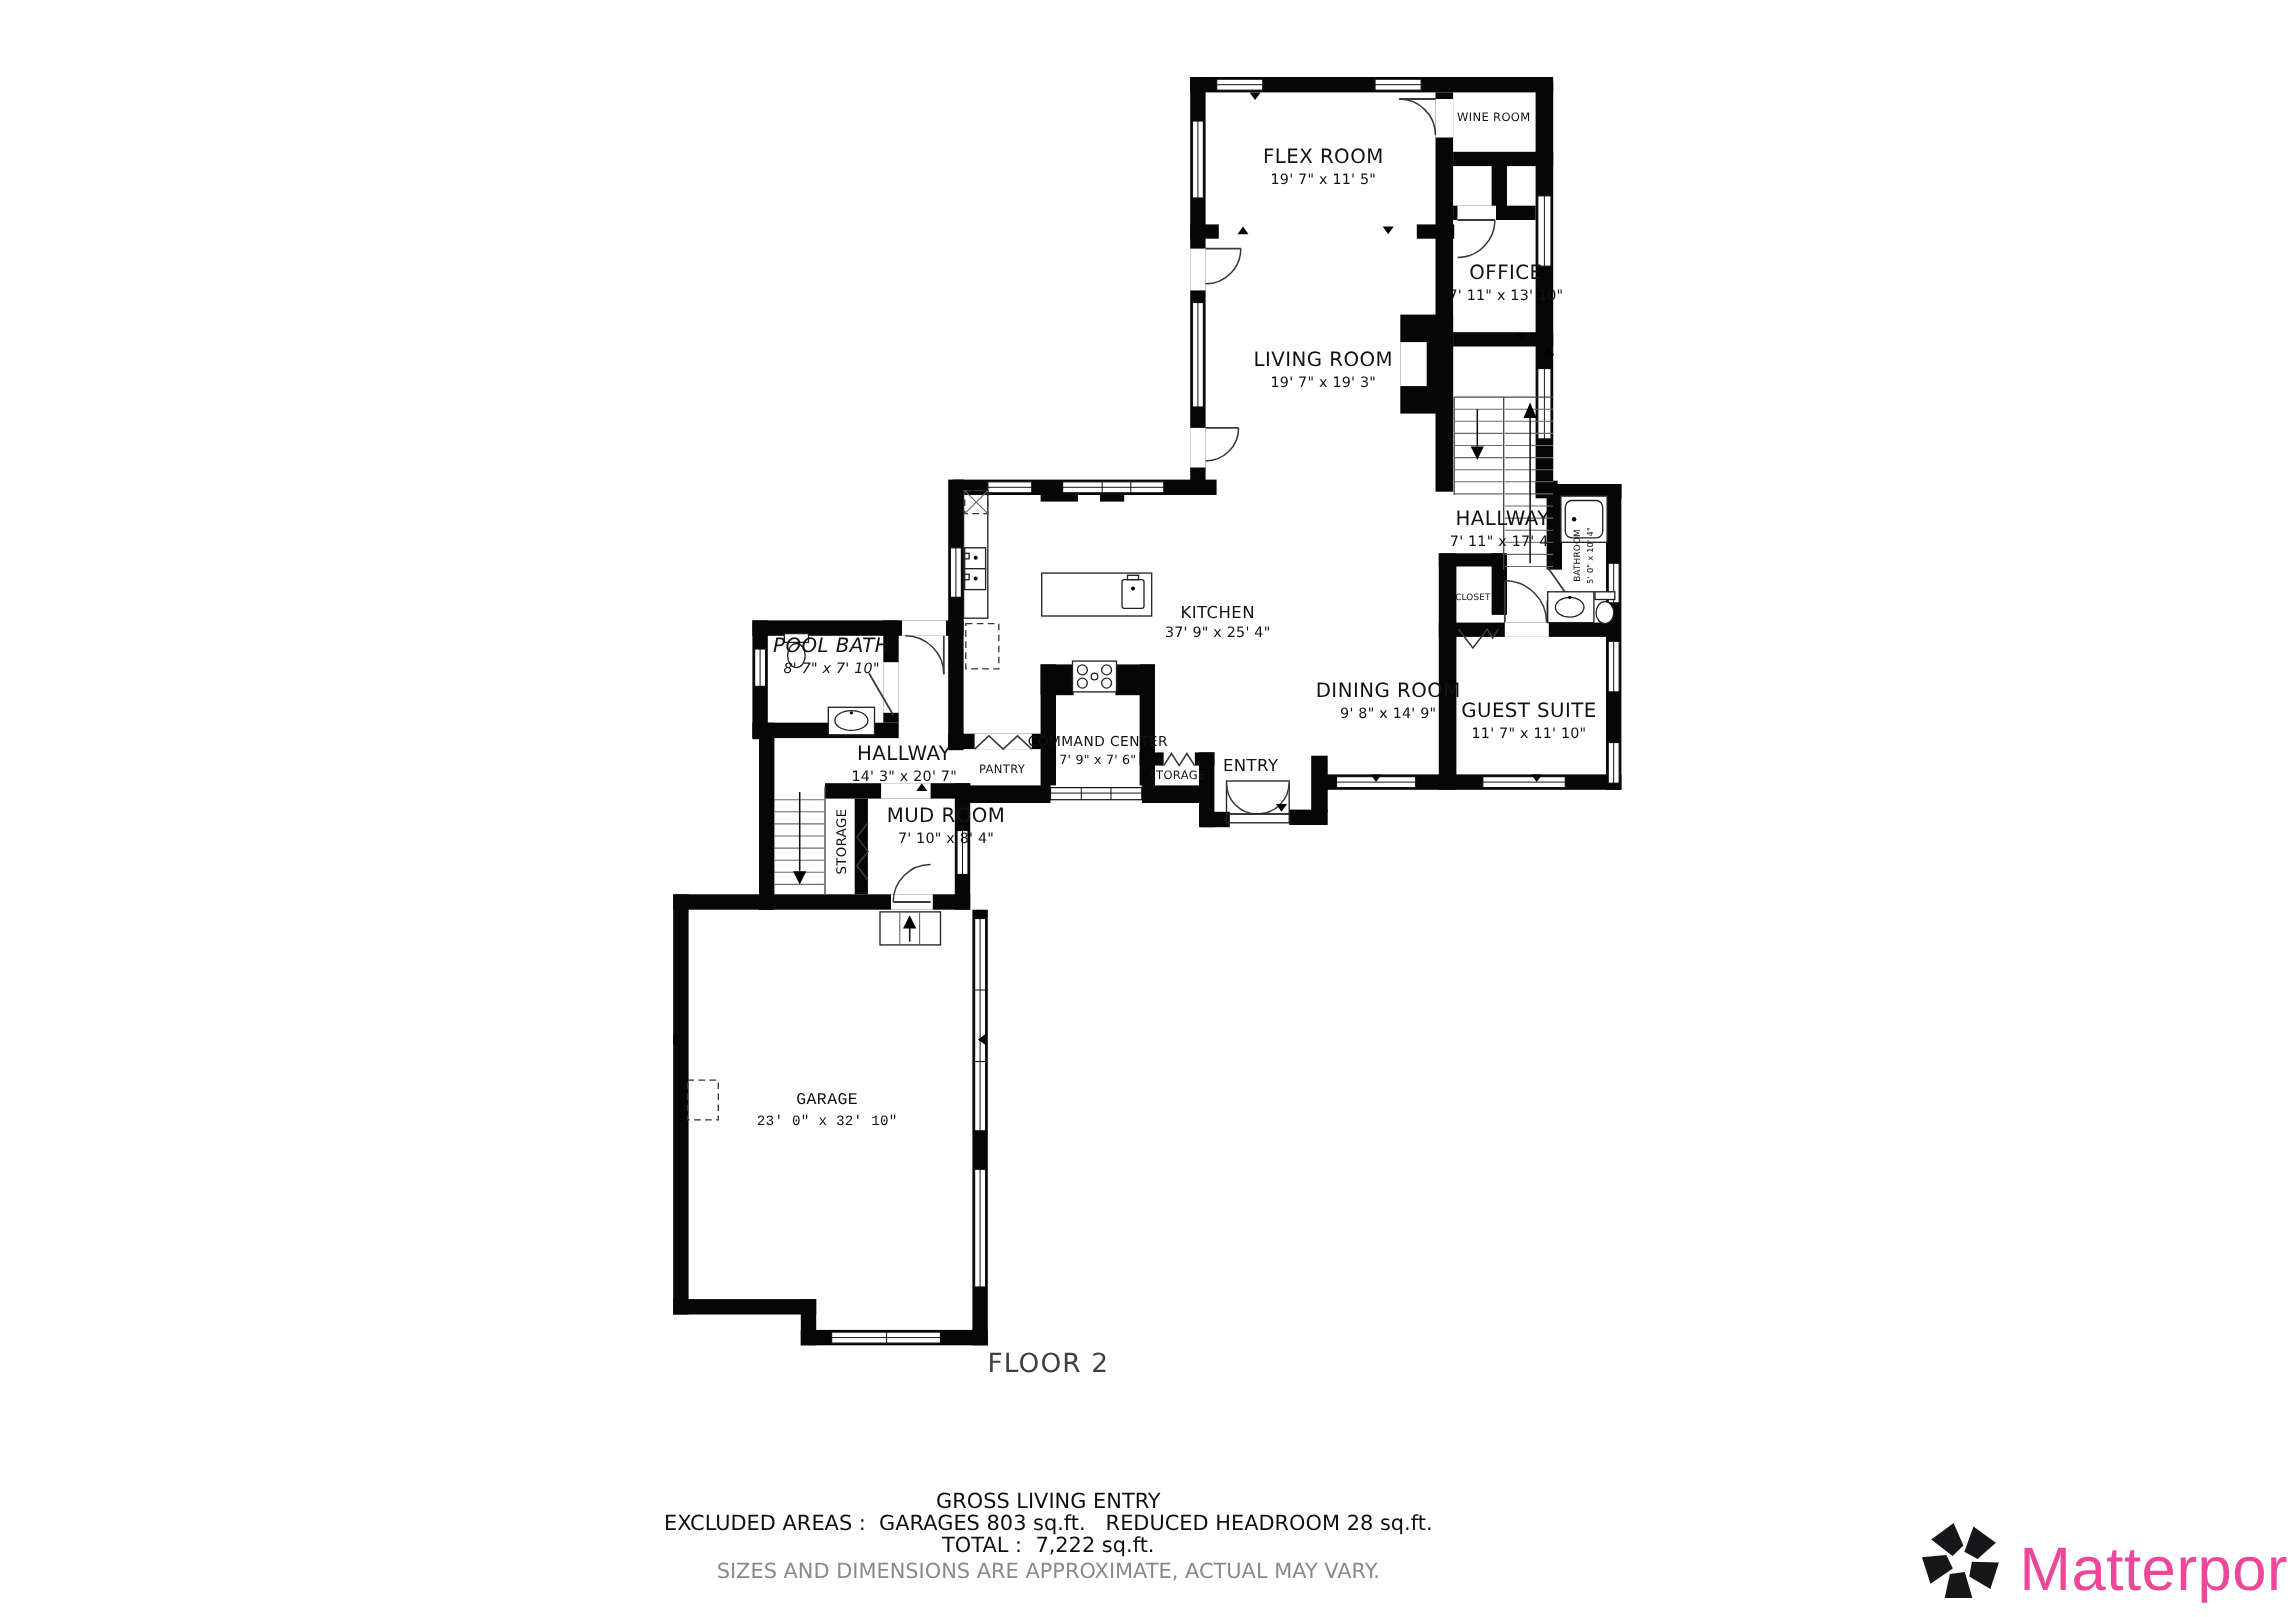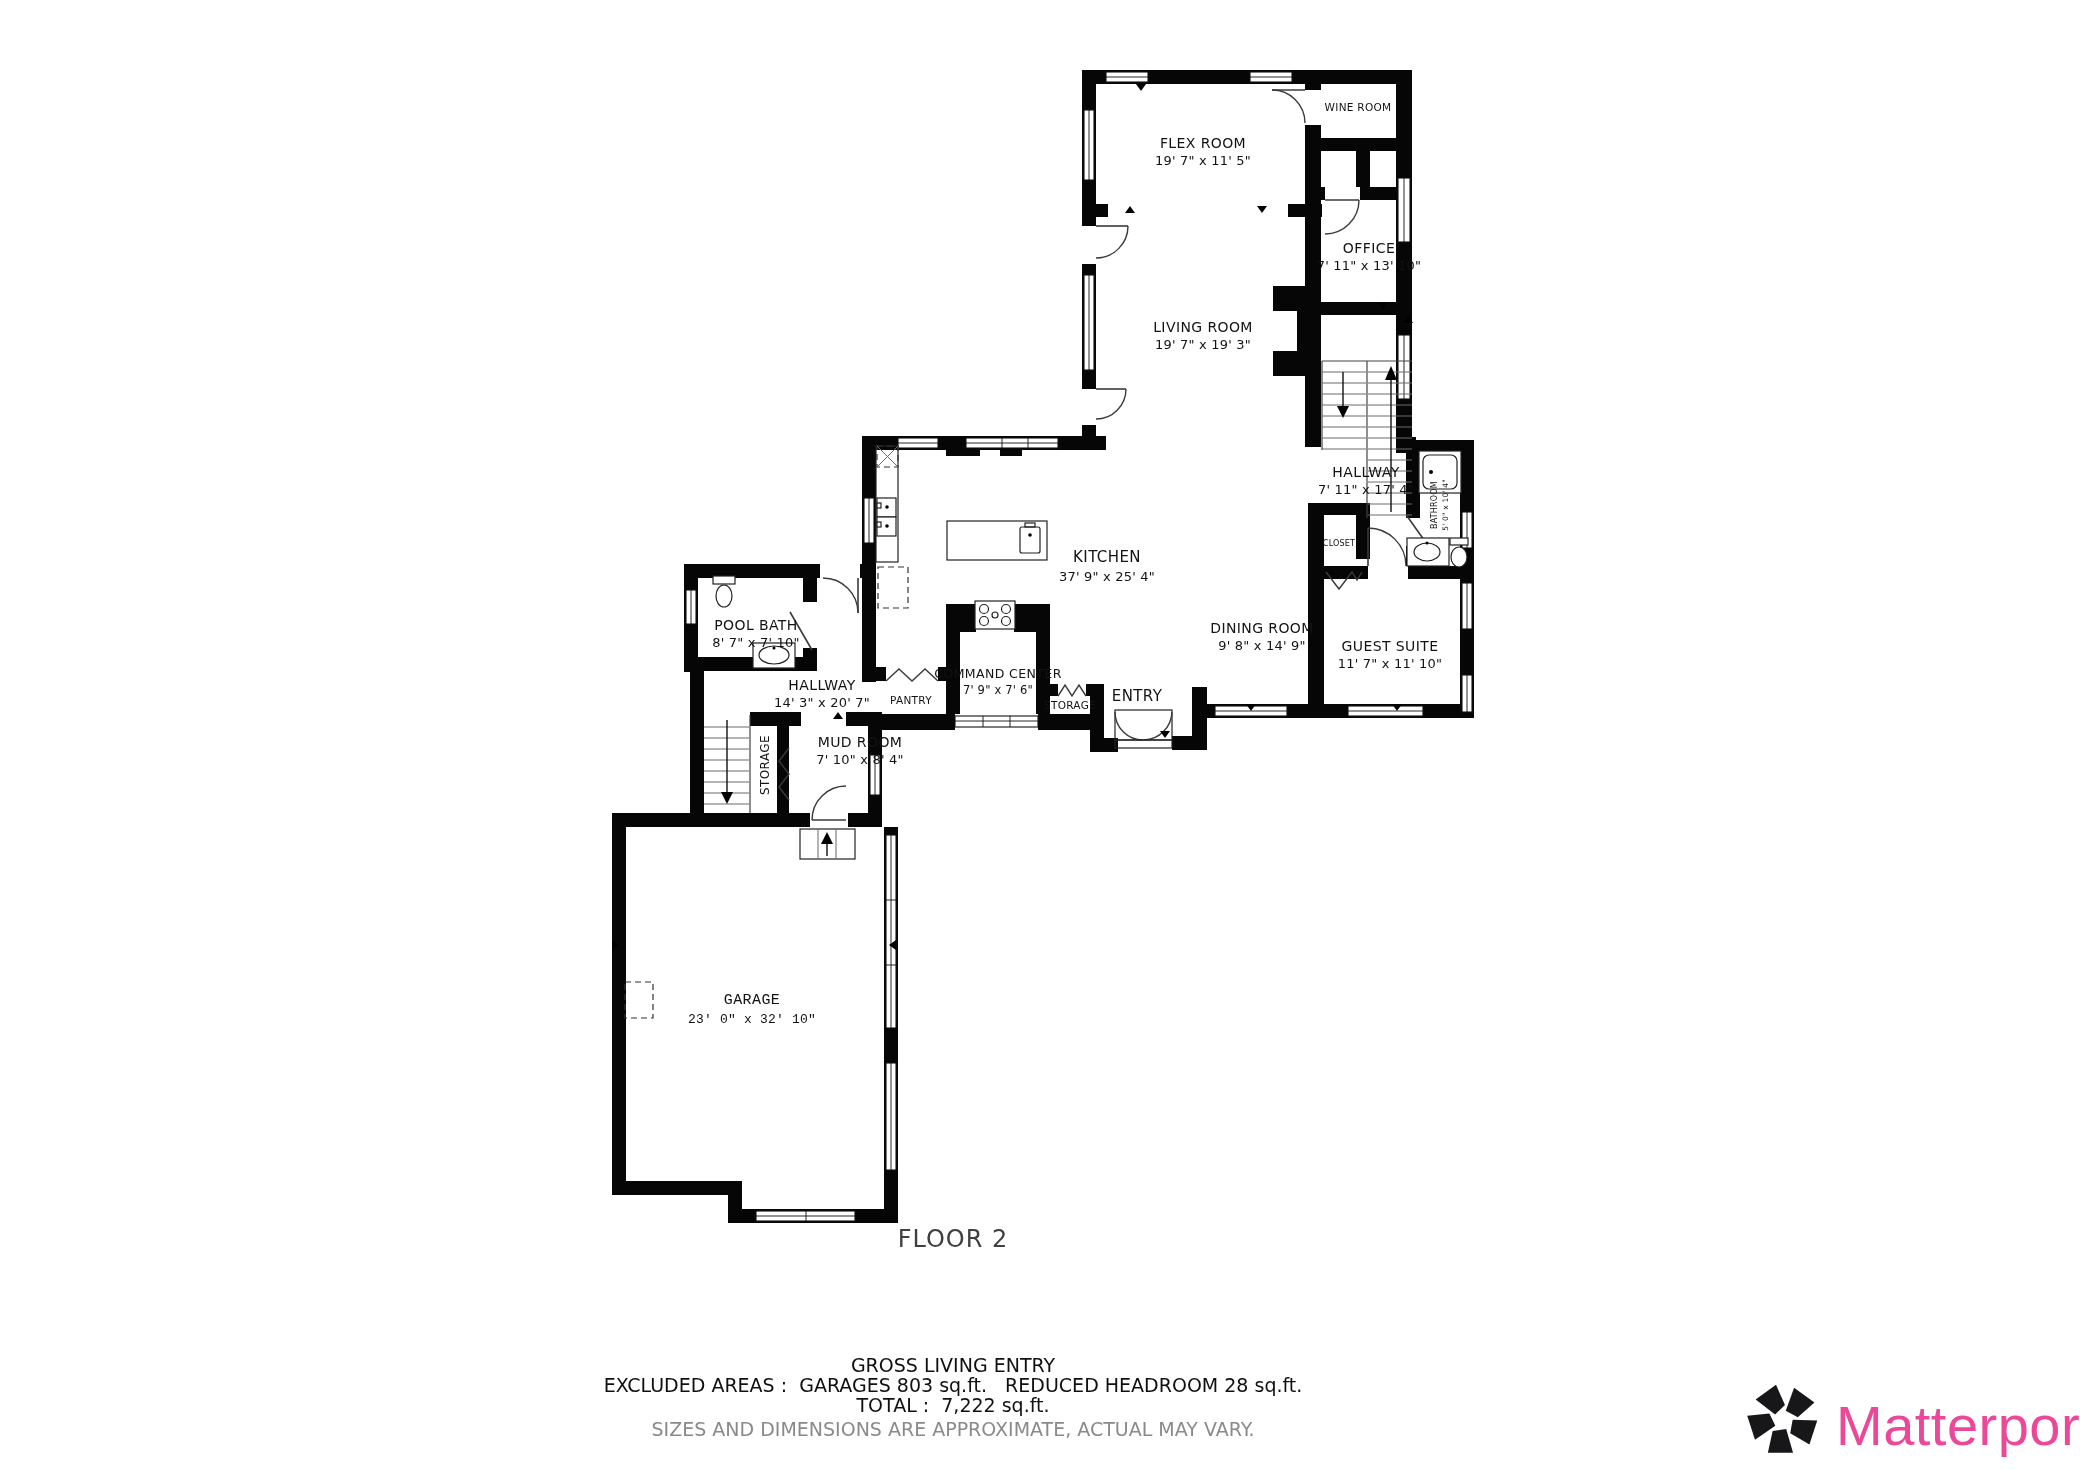--- a/index.html
+++ b/index.html
@@ -17,21 +17,21 @@
   .leaf{stroke:#3a3a3a;stroke-width:1.6;}
   .tread{stroke:#6a6a6a;stroke-width:1;}
   .rail{stroke:#444;stroke-width:1.2;}
   .fix{fill:#ffffff;stroke:#222;stroke-width:1.2;}
   .dash{fill:none;stroke:#333;stroke-width:1.2;stroke-dasharray:6 4;}
   .tick{fill:#000;}
   .arrow{stroke:#111;stroke-width:1.4;}
   
   .lbl{position:absolute;transform:translate(-50%,-50%);text-align:center;color:#131313;
        white-space:nowrap;line-height:1.32;}
-  .lbl .nm{font-size:14px;letter-spacing:.4px;}
+  .lbl .nm{font-size:18px;letter-spacing:.4px;}
   .lbl .dm{font-size:13px;letter-spacing:.2px;}
   .lbl.big .nm{font-size:15px;}
   .lbl.md .nm{font-size:12.5px;}
   .lbl.md .dm{font-size:11.5px;}
   .lbl.sm .nm{font-size:10.5px;letter-spacing:.3px;}
   .lbl.xs .nm{font-size:8px;letter-spacing:.2px;}
   .lbl.xs .dm{font-size:7.5px;}
   .lbl.rot{transform:translate(-50%,-50%) rotate(-90deg);}
   .lbl.rot.smv .nm{font-size:12px;}
   
@@ -366,21 +366,21 @@
       <div class="dm">37' 9" x 25' 4"</div>
     </div>
     <div class="lbl" style="left:1262px;top:637px;">
       <div class="nm">DINING ROOM</div>
       <div class="dm">9' 8" x 14' 9"</div>
     </div>
     <div class="lbl" style="left:1390px;top:655px;">
       <div class="nm">GUEST SUITE</div>
       <div class="dm">11' 7" x 11' 10"</div>
     </div>
-    <div class="lbl" style="left:756px;top:634px;">
+    <div class="lbl" style="left:756px;top:596px;font-style:italic;">
       <div class="nm">POOL BATH</div>
       <div class="dm">8' 7" x 7' 10"</div>
     </div>
     <div class="lbl" style="left:822px;top:694px;">
       <div class="nm">HALLWAY</div>
       <div class="dm">14' 3" x 20' 7"</div>
     </div>
     <div class="lbl md" style="left:998px;top:682px;">
       <div class="nm">COMMAND CENTER</div>
       <div class="dm">7' 9" x 7' 6"</div>

